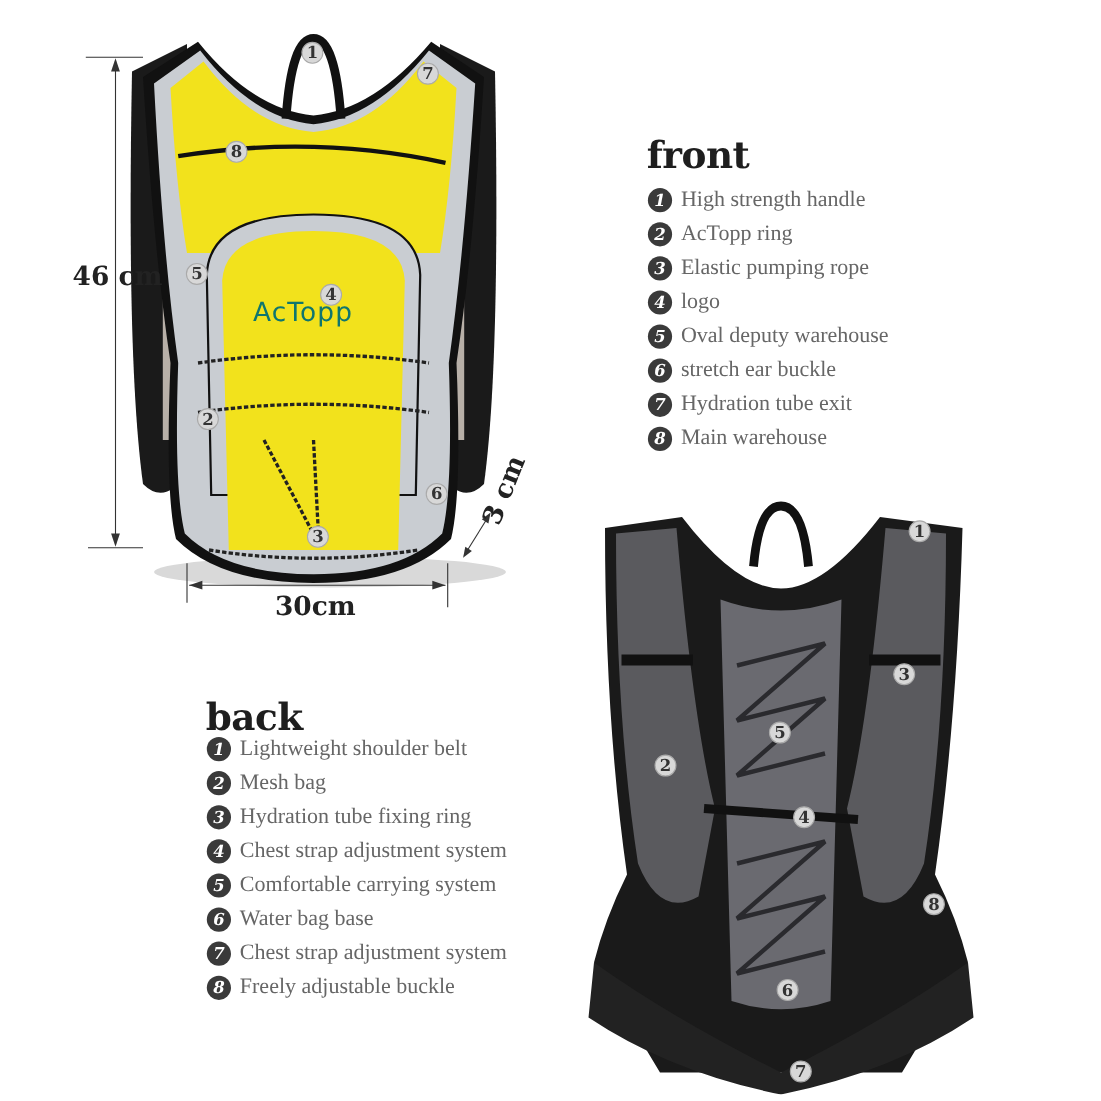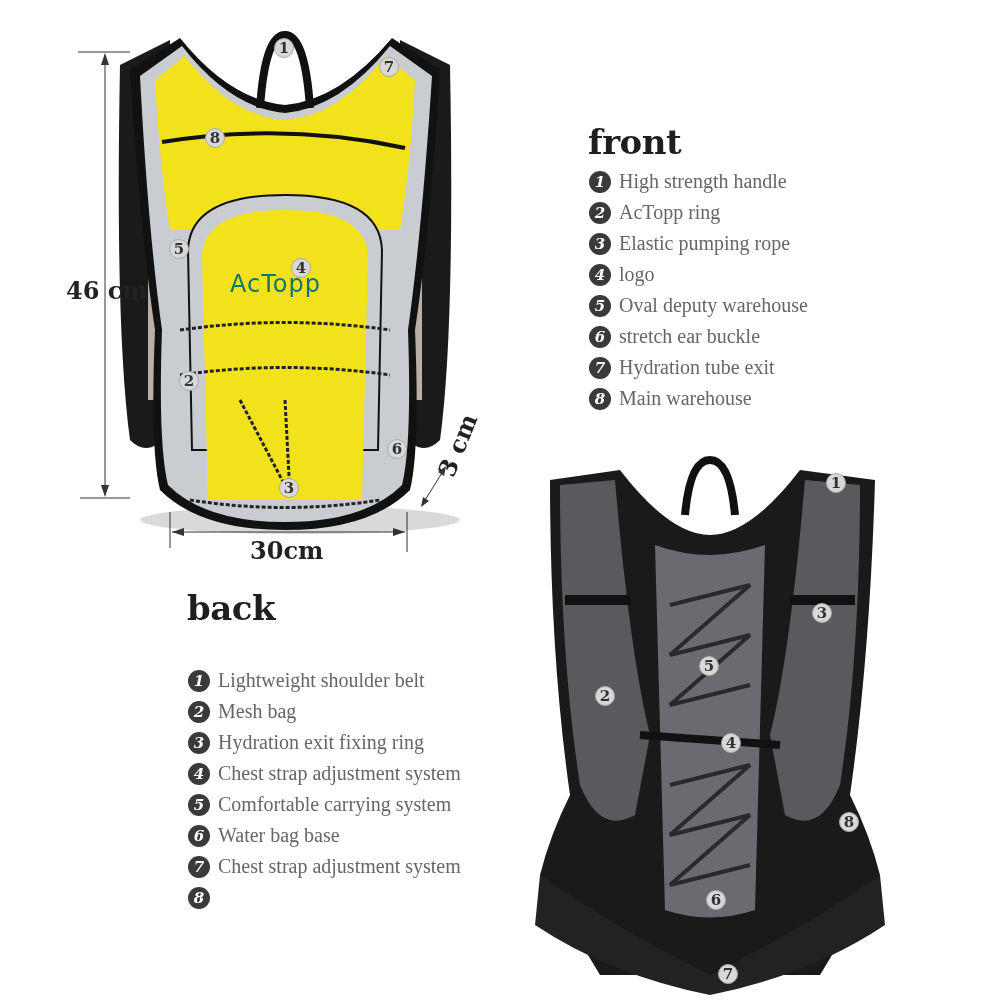--- a/index.html
+++ b/index.html
@@ -65,21 +65,21 @@
   <polygon points="105,497 101,485 109,485" fill="#333"></polygon>
   <line x1="170" y1="512" x2="170" y2="548" stroke="#333" stroke-width="1"></line>
   <line x1="407" y1="512" x2="407" y2="552" stroke="#333" stroke-width="1"></line>
   <line x1="172" y1="532" x2="405" y2="532" stroke="#333" stroke-width="1"></line>
   <polygon points="172,532 184,528 184,536" fill="#333"></polygon>
   <polygon points="405,532 393,528 393,536" fill="#333"></polygon>
   <line x1="422" y1="505" x2="445" y2="468" stroke="#333" stroke-width="1"></line>
   <polygon points="446,466 438,472 444,476" fill="#333"></polygon>
   <polygon points="421,507 423,497 429,501" fill="#333"></polygon>
 </svg>
-<div class="dim-text" style="left:66px;top:236px;margin-top:40px;">46 cm</div>
+<div class="dim-text" style="left:66px;top:236px;">46 cm</div>
 <div class="dim-text" style="left:250px;top:536px;">30cm</div>
 <div class="dim-text" style="left:432px;top:470px;transform:rotate(-68deg);transform-origin:left top;">3 cm</div>
 
 <div class="section-title" style="left:588px;top:122px;">front</div>
 <ul class="feat-list" style="left:589px;top:166px;">
   <li>
       <span class="badge">1</span>
       <span class="feat-label">High strength handle</span>
     </li>
   <li>
@@ -137,46 +137,47 @@
 
 <div class="marker" style="left:826px;top:473px;">1</div>
 <div class="marker" style="left:595px;top:686px;">2</div>
 <div class="marker" style="left:812px;top:603px;">3</div>
 <div class="marker" style="left:721px;top:733px;">4</div>
 <div class="marker" style="left:699px;top:656px;">5</div>
 <div class="marker" style="left:706px;top:890px;">6</div>
 <div class="marker" style="left:718px;top:964px;">7</div>
 <div class="marker" style="left:839px;top:812px;">8</div>
 
-<div class="section-title" style="left:187px;top:588px;">back</div>
+<div class="section-title" style="left:187px;top:633px;">back</div>
 <ul class="feat-list" style="left:188px;top:665px;">
   <li>
       <span class="badge">1</span>
       <span class="feat-label">Lightweight shoulder belt</span>
     </li>
   <li>
       <span class="badge">2</span>
       <span class="feat-label">Mesh bag</span>
     </li>
   <li>
       <span class="badge">3</span>
-      <span class="feat-label">Hydration exit fixing ring</span>
+      <span class="feat-label">Hydration tube fixing ring</span>
     </li>
   <li>
       <span class="badge">4</span>
       <span class="feat-label">Chest strap adjustment system</span>
     </li>
   <li>
       <span class="badge">5</span>
       <span class="feat-label">Comfortable carrying system</span>
     </li>
   <li>
       <span class="badge">6</span>
       <span class="feat-label">Water bag base</span>
     </li>
   <li>
       <span class="badge">7</span>
       <span class="feat-label">Chest strap adjustment system</span>
     </li>
   <li>
       <span class="badge">8</span>
+      <span class="feat-label">Freely adjustable buckle</span>
     </li>
 </ul>
 
 </body></html>

